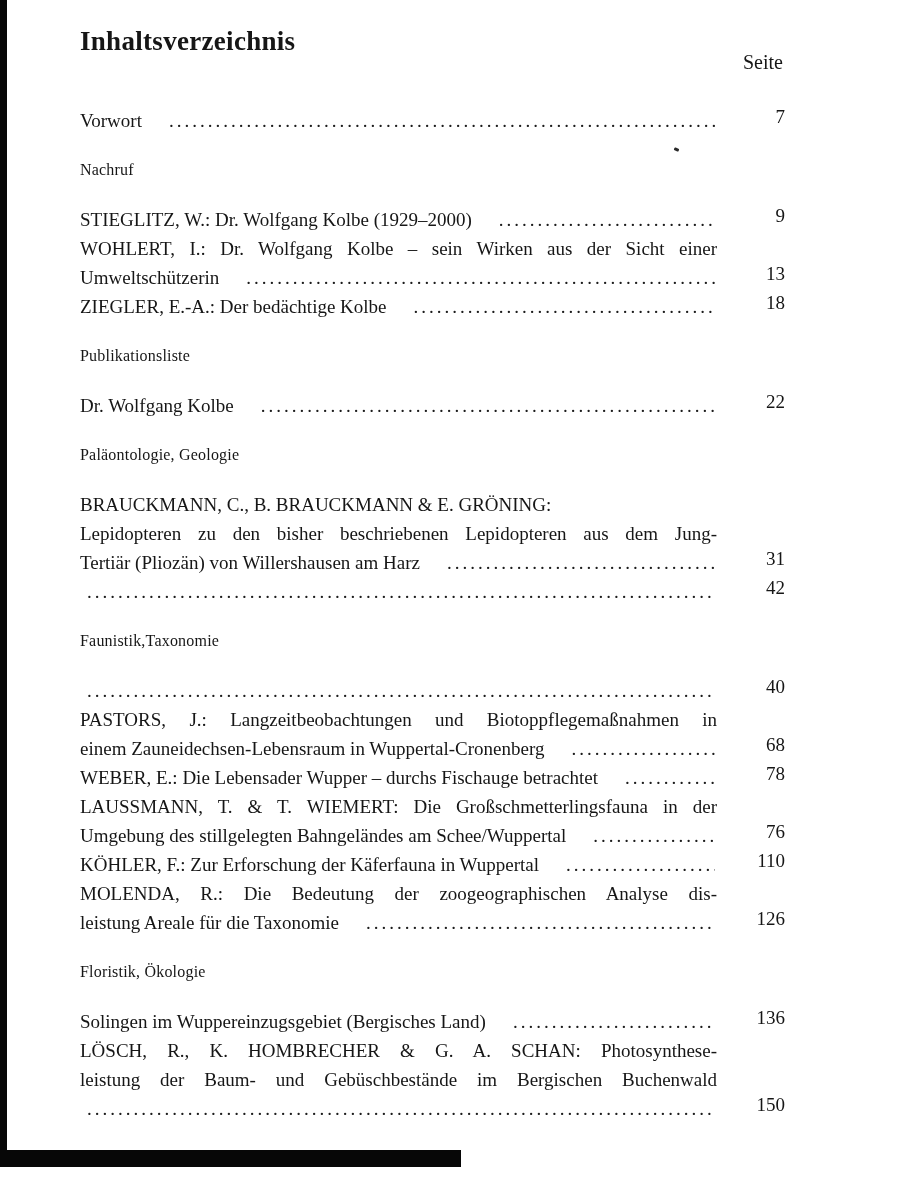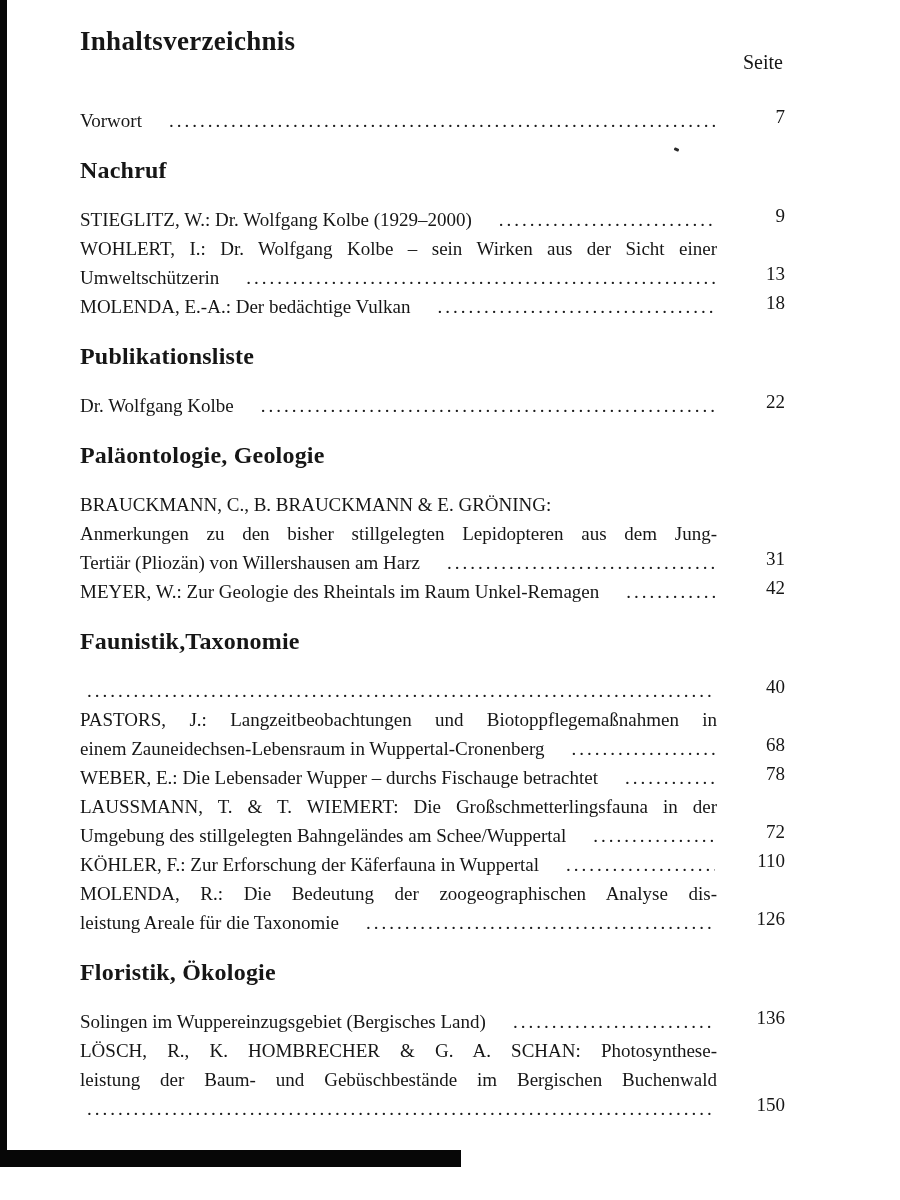--- a/index.html
+++ b/index.html
@@ -7,21 +7,21 @@
     width:900px;height:1200px;position:relative;background:#ffffff;
     font-family:"Liberation Serif","DejaVu Serif",serif;color:#161616;
     overflow:hidden;
   }
   .page{
     position:absolute;left:80px;top:24px;width:705px;
   }
   .toc-header{display:flex;justify-content:space-between;align-items:flex-start;margin:0 0 30px 0;}
   .toc-title{font-size:27px;font-weight:700;line-height:34px;letter-spacing:.3px;}
   .seite{font-size:20px;line-height:24px;position:relative;top:-2px;right:2px;margin-top:28px;}
-  .section-heading{font-size:24px;font-weight:700;line-height:30px;margin:20px 0 20px 0;letter-spacing:.2px;}
+  .section-heading{font-size:16px;font-weight:400;line-height:30px;margin:20px 0 20px 0;letter-spacing:.2px;}
   .section.first{margin-top:0;}
   .entry{margin:0;}
   .toc-line{display:flex;align-items:baseline;line-height:29px;height:29px;font-size:19px;gap:20px;}
   .t{flex:none;white-space:nowrap;}
   .t.fill{flex:1;overflow:hidden;text-align:justify;text-align-last:justify;}
   .dots{flex:1;min-width:10px;overflow:hidden;white-space:nowrap;margin:0 2px 0 7px;color:#1c1c1c;}
   .dots::after{
     content:"..........................................................................................................................................................";
     letter-spacing:3px;
   }
@@ -71,21 +71,21 @@
         <span class="pagecell"></span>
       </div>
       <div class="toc-line">
         <span class="t">Umweltschützerin</span>
         <span class="dots"></span>
         <span class="pagecell num">13</span>
       </div>
     </div>
     <div class="entry">
       <div class="toc-line">
-        <span class="t">MOLENDA, E.-A.: Der bedächtige Vulkan</span>
+        <span class="t">ZIEGLER, E.-A.: Der bedächtige Kolbe</span>
         <span class="dots"></span>
         <span class="pagecell num">18</span>
       </div>
     </div>
   </div>
 
   <div class="section">
     <div class="section-heading">Publikationsliste</div>
     <div class="entry">
       <div class="toc-line">
@@ -96,32 +96,31 @@
     </div>
   </div>
 
   <div class="section">
     <div class="section-heading">Paläontologie, Geologie</div>
     <div class="entry">
       <div class="toc-line">
         <span class="t">BRAUCKMANN, C., B. BRAUCKMANN &amp; E. GRÖNING:</span>
       </div>
       <div class="toc-line">
-        <span class="t fill">Anmerkungen zu den bisher stillgelegten Lepidopteren aus dem Jung-</span>
+        <span class="t fill">Lepidopteren zu den bisher beschriebenen Lepidopteren aus dem Jung-</span>
         <span class="pagecell"></span>
       </div>
       <div class="toc-line">
         <span class="t">Tertiär (Pliozän) von Willershausen am Harz</span>
         <span class="dots"></span>
         <span class="pagecell num">31</span>
       </div>
     </div>
     <div class="entry">
       <div class="toc-line">
-        <span class="t">MEYER, W.: Zur Geologie des Rheintals im Raum Unkel-Remagen</span>
         <span class="dots"></span>
         <span class="pagecell num">42</span>
       </div>
     </div>
   </div>
 
   <div class="section">
     <div class="section-heading">Faunistik,Taxonomie</div>
     <div class="entry">
       <div class="toc-line">
@@ -148,21 +147,21 @@
       </div>
     </div>
     <div class="entry">
       <div class="toc-line">
         <span class="t fill">LAUSSMANN, T. &amp; T. WIEMERT: Die Großschmetterlingsfauna in der</span>
         <span class="pagecell"></span>
       </div>
       <div class="toc-line">
         <span class="t">Umgebung des stillgelegten Bahngeländes am Schee/Wuppertal</span>
         <span class="dots"></span>
-        <span class="pagecell num">72</span>
+        <span class="pagecell num">76</span>
       </div>
     </div>
     <div class="entry">
       <div class="toc-line">
         <span class="t">KÖHLER, F.: Zur Erforschung der Käferfauna in Wuppertal</span>
         <span class="dots"></span>
         <span class="pagecell num">110</span>
       </div>
     </div>
     <div class="entry">

